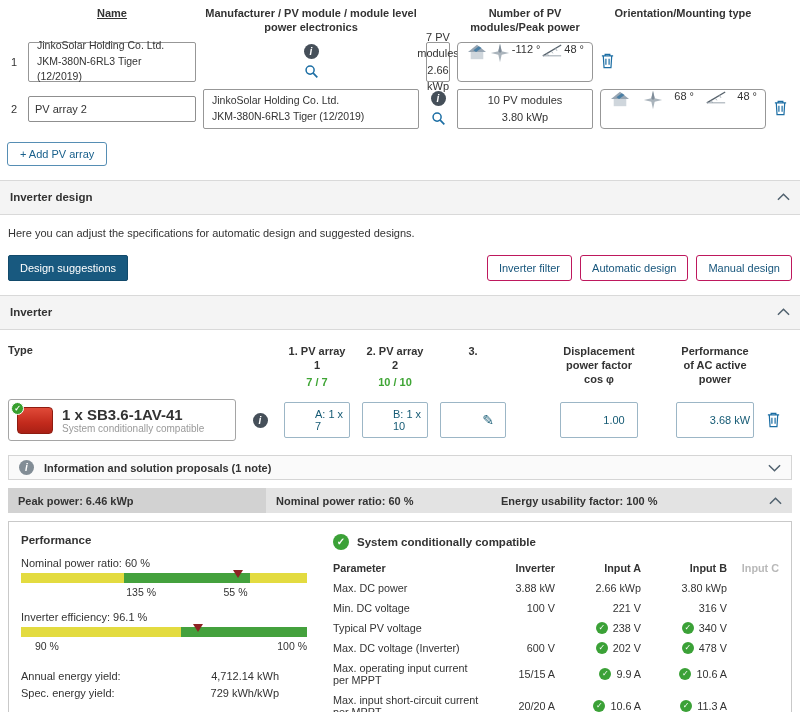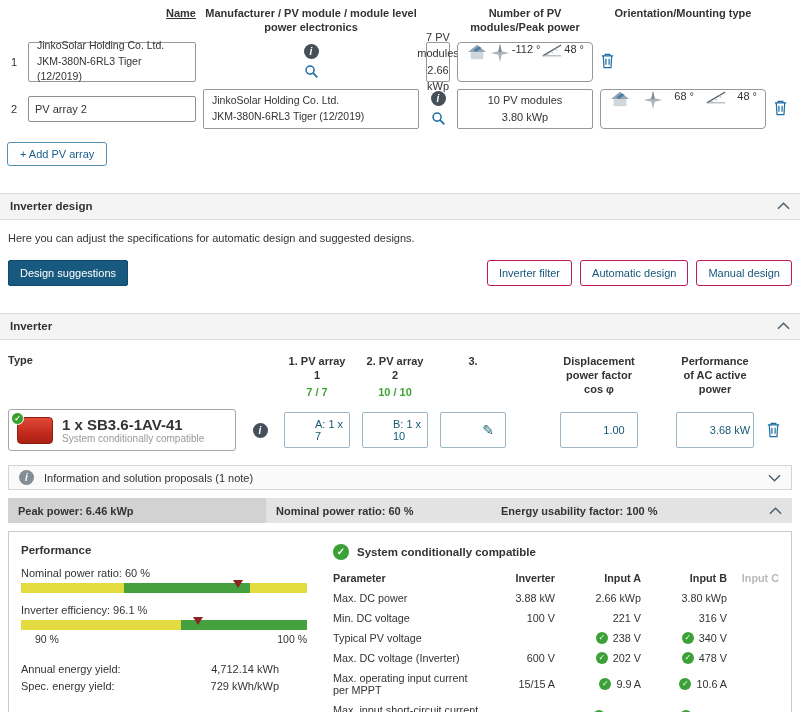--- a/index.html
+++ b/index.html
@@ -16,21 +16,21 @@
   .pv-section { padding: 6px 0 0 0; }
   .pv-grid {
     display: grid;
     grid-template-columns: 14px 168px 216px 24px 136px 166px 20px;
     column-gap: 7px;
     padding: 0 7px;
     align-items: center;
   }
   .pv-head { align-items: start; margin-bottom: 4px; }
   .pv-head .h { font-weight: bold; text-align: center; line-height: 1.3; }
-  .pv-head .h.left { text-align: right; text-decoration: underline; }
+  .pv-head .h.left { text-align: center; text-decoration: underline; }
   .pv-row { margin: 7px 0; }
   .row-idx { text-align: center; color: #333; }
   .name-input {
     width: 100%; height: 26px;
     border: 1px solid #8f8f8f; border-radius: 2px;
     padding: 0 6px; font-family: "Liberation Sans", sans-serif; font-size: 11px; color: #333;
     background: #fff;
   }
   .man-box {
     height: 40px; border: 1px solid #979797; border-radius: 2px;
@@ -61,22 +61,22 @@
     margin: 6px 0 14px 7px;
     background: #fff; border: 1px solid #568eb4; color: #19608c;
     border-radius: 3px; padding: 5px 12px; font-size: 11px; cursor: pointer;
     font-family: "Liberation Sans", sans-serif;
   }
 
   
   .sec-head {
     background: #f4f4f4;
     border-top: 1px solid #d9d9d9; border-bottom: 1px solid #d9d9d9;
-    height: 27px; display: flex; align-items: center; justify-content: space-between;
-    padding: 0 10px; font-weight: bold; font-size: 11.5px; margin-top: 13px;
+    height: 35px; display: flex; align-items: center; justify-content: space-between;
+    padding: 0 10px; font-weight: bold; font-size: 11.5px; 
   }
   .sec-body { padding: 12px 8px 14px 8px; }
   .desc { margin-bottom: 16px; }
   .btn-row { display: flex; gap: 8px; align-items: center; }
   .btn-dark {
     background: #18597f; color: #fff; border: 1px solid #124a6b;
     border-radius: 2px; padding: 6px 11px; font-size: 11px; cursor: pointer;
     font-family: "Liberation Sans", sans-serif;
   }
   .btn-outline {
@@ -123,21 +123,21 @@
     color: #155a74; background: #fff; cursor: pointer; font-size: 11px; padding-left: 30px;
   }
   .pencil-glyph { font-size: 14px; color: #155a74; }
 
   .note-row {
     margin: 14px 8px 0 8px;
     border: 1px solid #d5d5d5; background: #fafafa;
     height: 25px; display: flex; align-items: center; gap: 10px;
     padding: 0 10px; cursor: pointer;
   }
-  .note-row .note-text { font-weight: normal; }
+  .note-row .note-text { font-weight: bold; }
   .note-row .chev { margin-left: auto; display: inline-flex; }
 
   .summary-bar {
     margin: 8px 8px 0 8px; height: 25px; background: #e3e3e3;
     display: flex; align-items: center; font-weight: bold; cursor: pointer;
   }
   .sum-cell1 { flex: 0 0 258px; background: #d2d2d2; height: 100%; display: flex; align-items: center; padding-left: 10px; }
   .sum-cell2 { flex: 0 0 235px; padding-left: 10px; }
   .sum-cell3 { flex: 1; }
   .summary-bar .chev { padding-right: 10px; display: inline-flex; }
@@ -409,20 +409,24 @@
         <div class="panel-title">Performance</div>
 
         <div class="gauge">
           <div class="g-label">Nominal power ratio: 60 %</div>
           <div class="gauge-bar">
               <div class="gauge-marker" style="left: 76%;"></div>
               <div class="seg" style="width: 36%; background: rgb(227, 219, 64);"></div>
               <div class="seg" style="width: 44%; background: rgb(68, 161, 61);"></div>
               <div class="seg" style="width: 20%; background: rgb(227, 219, 64);"></div>
             </div>
+          <div class="gauge-labels">
+              <div class="gauge-label" style="left: 42%; transform: translateX(-50%);">135 %</div>
+              <div class="gauge-label" style="left: 75%; transform: translateX(-50%);">55 %</div>
+            </div>
         </div>
 
         <div class="gauge">
           <div class="g-label">Inverter efficiency: 96.1 %</div>
           <div class="gauge-bar">
               <div class="gauge-marker" style="left: 62%;"></div>
               <div class="seg" style="width: 56%; background: rgb(227, 219, 64);"></div>
               <div class="seg" style="width: 44%; background: rgb(68, 161, 61);"></div>
             </div>
           <div class="gauge-labels">

